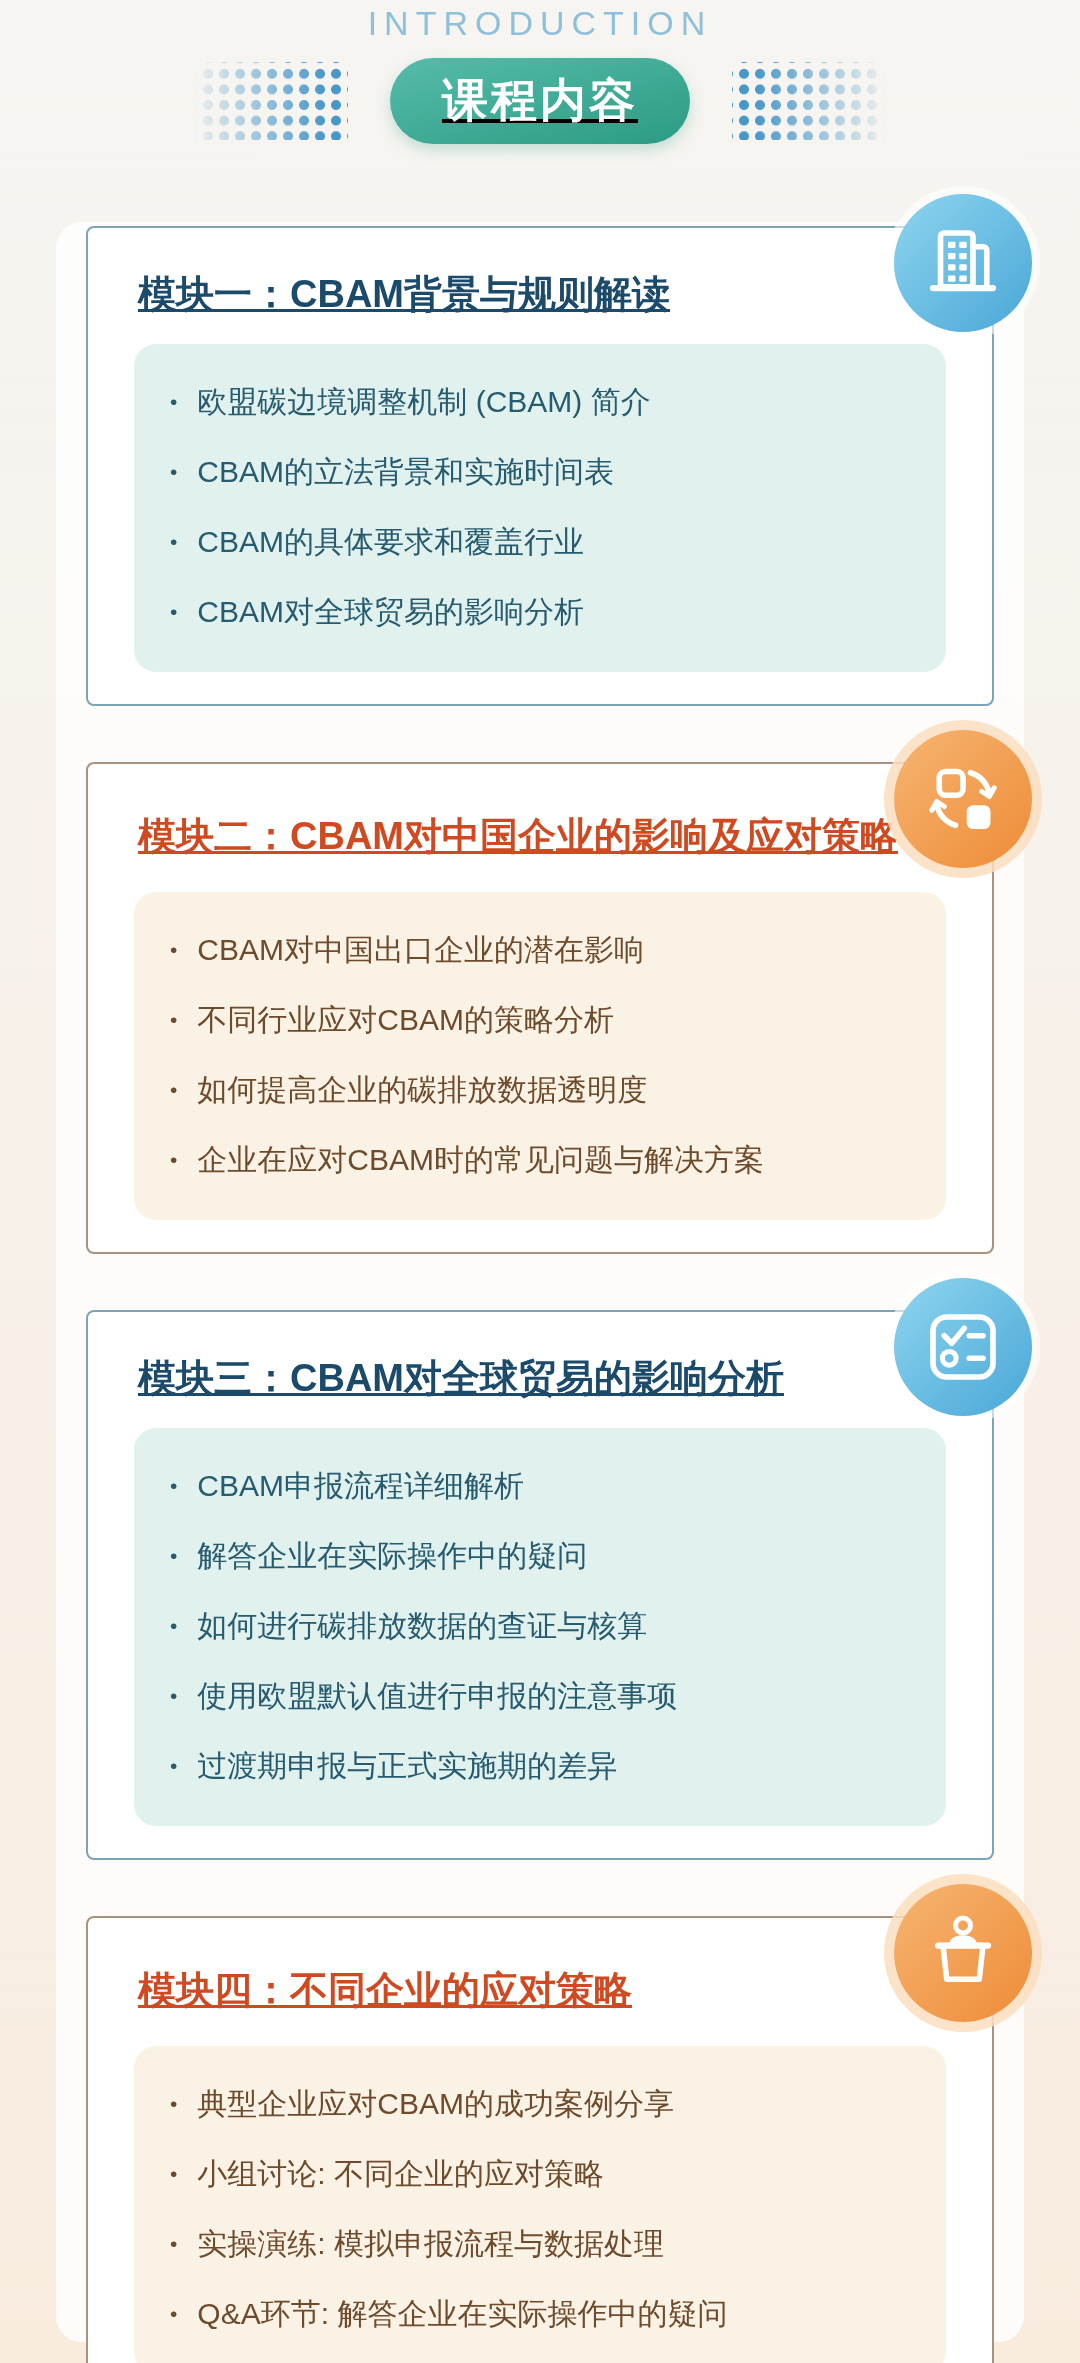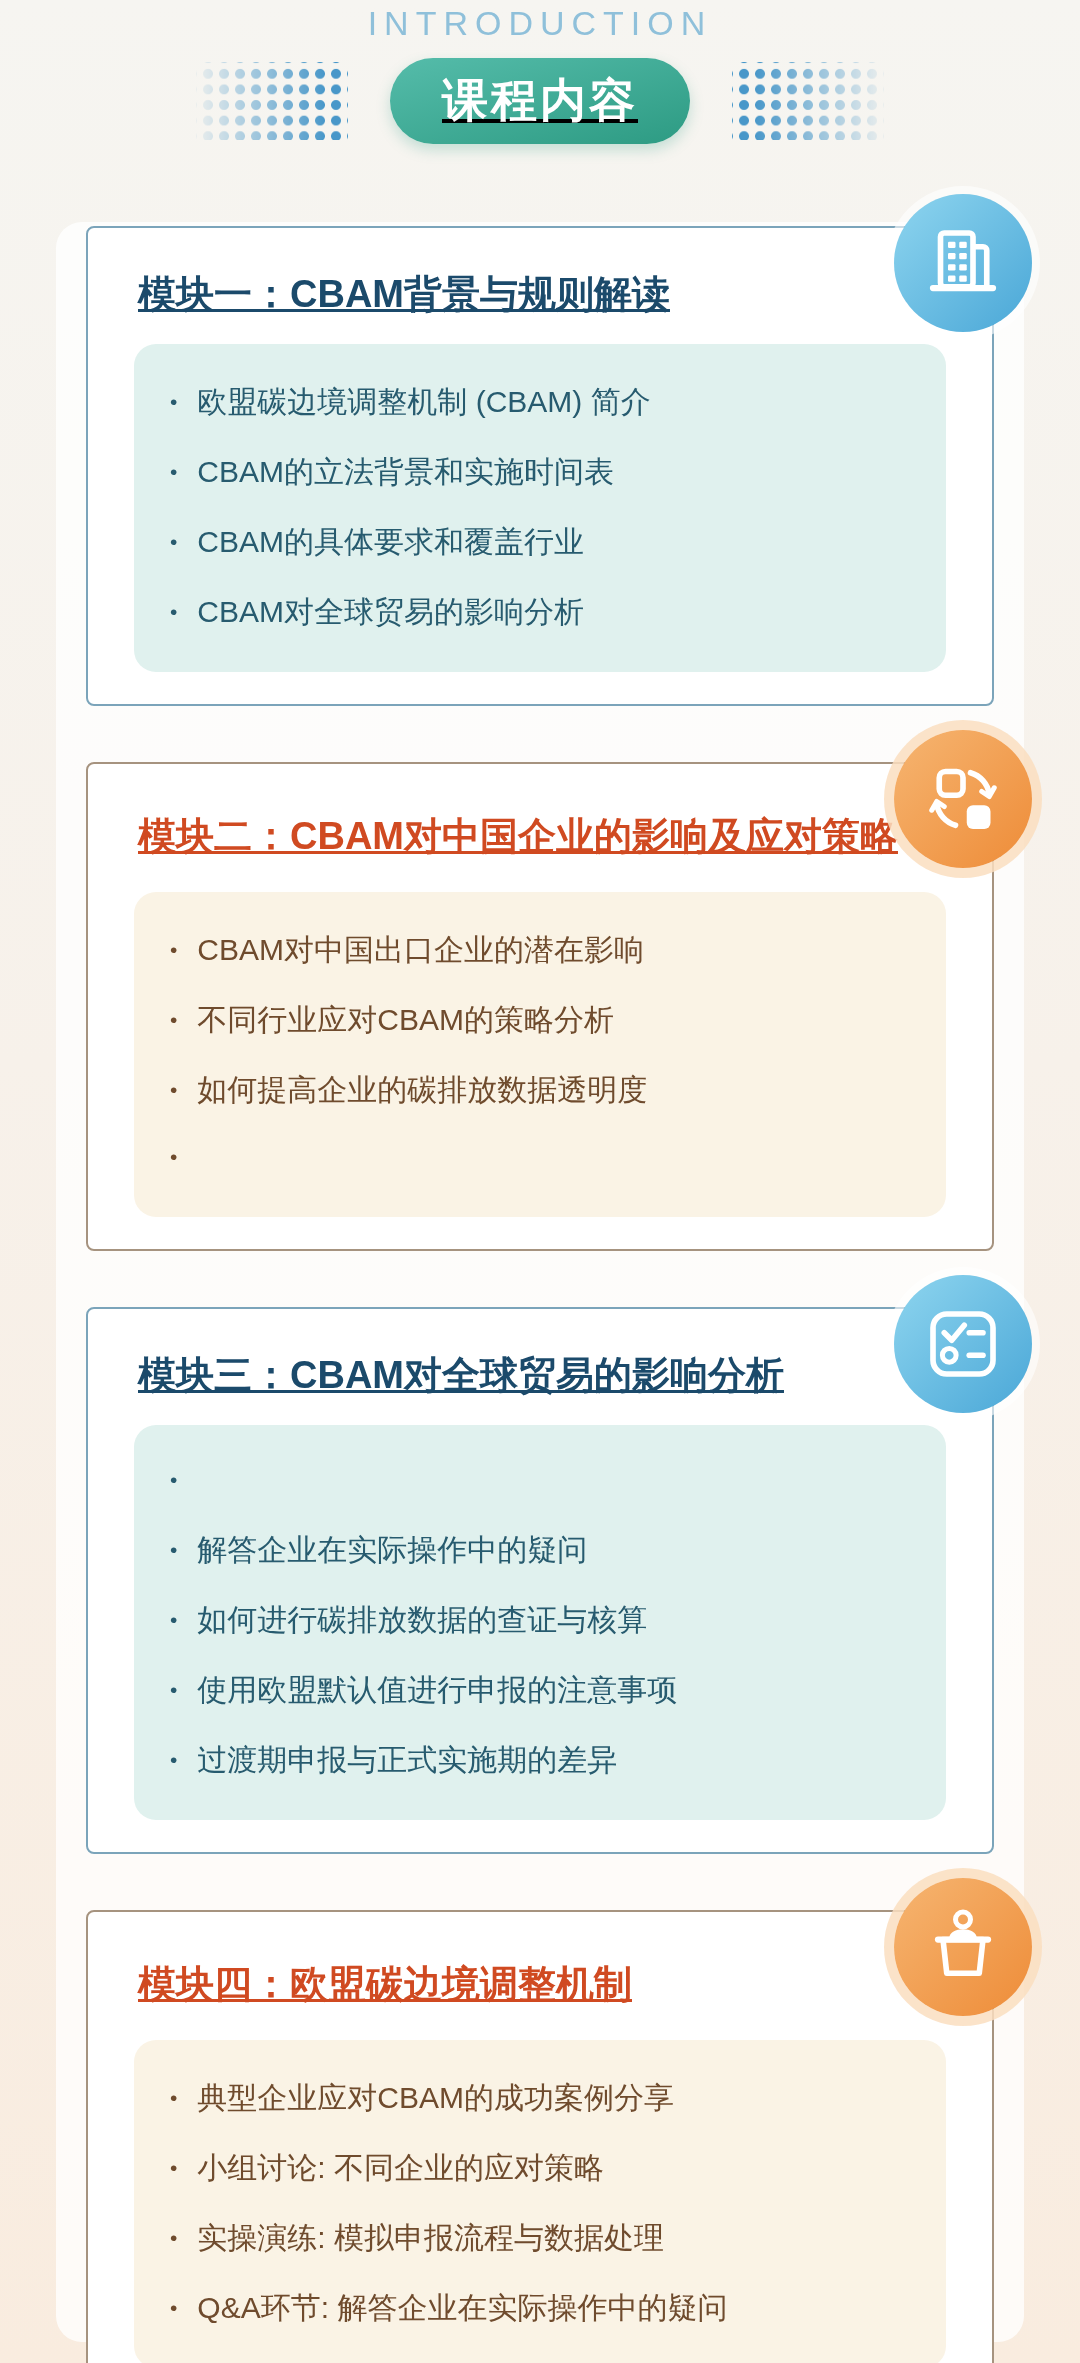--- a/index.html
+++ b/index.html
@@ -156,20 +156,21 @@
         <li>
             <span class="bullet-dot">•</span>
             <span>不同行业应对CBAM的策略分析</span>
           </li>
         <li>
             <span class="bullet-dot">•</span>
             <span>如何提高企业的碳排放数据透明度</span>
           </li>
         <li>
             <span class="bullet-dot">•</span>
+            <span>企业在应对CBAM时的常见问题与解决方案</span>
           </li>
       </ul>
     </div>
   </section>
 
   <section class="card blue">
     <div class="icon-badge blue">
       <span>
         <svg viewBox="0 0 64 64" aria-hidden="true">
           <rect x="8" y="8" width="48" height="48" rx="11" fill="none" stroke="#fff" stroke-width="4.5"></rect>
@@ -178,20 +179,21 @@
           <circle cx="21" cy="41" r="5.5" fill="none" stroke="#fff" stroke-width="4"></circle>
           <line x1="37" y1="41" x2="48" y2="41" stroke="#fff" stroke-width="4.5" stroke-linecap="round"></line>
         </svg>
       </span>
     </div>
     <h2 class="card-title">模块三：CBAM对全球贸易的影响分析</h2>
     <div class="panel">
       <ul class="bullets">
         <li>
             <span class="bullet-dot">•</span>
+            <span>CBAM申报流程详细解析</span>
           </li>
         <li>
             <span class="bullet-dot">•</span>
             <span>解答企业在实际操作中的疑问</span>
           </li>
         <li>
             <span class="bullet-dot">•</span>
             <span>如何进行碳排放数据的查证与核算</span>
           </li>
         <li>
@@ -210,21 +212,21 @@
     <div class="icon-badge orange">
       <span>
         <svg viewBox="0 0 64 64" aria-hidden="true">
           <circle cx="32" cy="10" r="6" fill="none" stroke="#fff" stroke-width="4"></circle>
           <path d="M21 25 C21 15.5, 43 15.5, 43 25 Z" fill="#fff"></path>
           <line x1="12" y1="26" x2="52" y2="26" stroke="#fff" stroke-width="5" stroke-linecap="round"></line>
           <path d="M16 26 L48 26 L45 53 L19 53 Z" fill="none" stroke="#fff" stroke-width="4.5" stroke-linejoin="round"></path>
         </svg>
       </span>
     </div>
-    <h2 class="card-title">模块四：欧盟碳边境调整机制</h2>
+    <h2 class="card-title">模块四：不同企业的应对策略</h2>
     <div class="panel">
       <ul class="bullets">
         <li>
             <span class="bullet-dot">•</span>
             <span>典型企业应对CBAM的成功案例分享</span>
           </li>
         <li>
             <span class="bullet-dot">•</span>
             <span>小组讨论: 不同企业的应对策略</span>
           </li>

